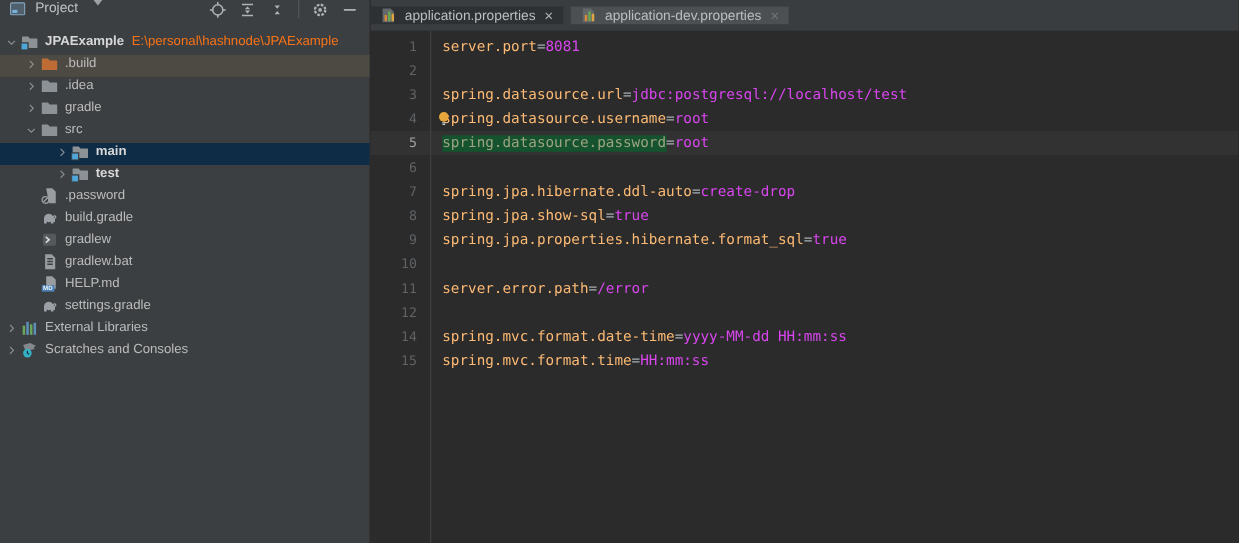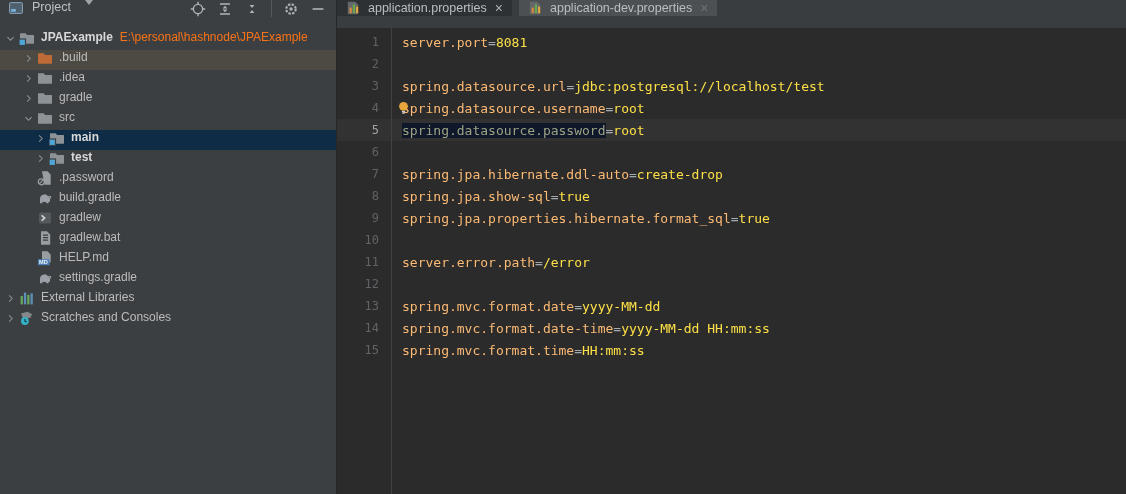--- a/index.html
+++ b/index.html
@@ -18,57 +18,57 @@
   .pp-title{font-size:12.5px;color:#bfc1c3;margin-left:2px}
   .pp-caret{width:0;height:0;border-left:4px solid transparent;border-right:4px solid transparent;
             border-top:5px solid #9fa2a4;margin-left:8px}
   .hicons{margin-left:auto;display:flex;align-items:center;gap:11px;color:#afb3b6}
   .vsep{width:1px;height:17px;background:#55585a}
 
   .tree{padding-top:1px}
   .trow{height:20px;display:flex;align-items:flex-start;font-size:12px;color:#bcbcbc;
         white-space:nowrap;padding-left:2px}
   .trow.lvl1{padding-left:20px}
-  .trow.lvl2{padding-left:32px}
+  .trow.lvl2{padding-left:48px}
   .trow.hoverbg{background:#4c4a43}
   .trow.selbg{background:#0e2c45}
   .chev{width:17px;height:16px;display:flex;align-items:center;justify-content:center;color:#8e9193}
   .chev svg{transform:translatey(0)}
   .chev.down svg{transform:rotate(90deg)}
   .ic{width:19px;height:16px;position:relative;display:flex;align-items:center}
   .lbl{margin-left:3px}
   .b{font-weight:bold;color:#d8d8d8}
   .path{margin-left:7px;color:#f97316;font-size:12px}
   .c-folder{color:#8d9296}
   .c-orange{color:#bf6b36}
   .c-file{color:#9a9da0}
 
   
   .editor-pane{flex:1;display:flex;flex-direction:column;min-width:0}
-  .tabbar{height:28px;background:#3a3d3f;display:flex;align-items:flex-start}
+  .tabbar{height:28px;background:#3a3d3f;display:flex;align-items:center}
   .tab{display:flex;align-items:center;gap:6px;padding:0 9px;font-size:12.5px;color:#bcbec0}
   .tab.t-dark{background:#2e3133}
   .tab.t-light{background:#4c5053;margin-left:7px}
   .tclose{font-size:14px;line-height:14px;margin-left:2px}
   .t-dark .tclose{color:#adafb1}
   .t-light .tclose{color:#717476}
 
   .code-area{flex:1;position:relative;background:#2b2b2b;padding-top:3px;
              font-family:"DejaVu Sans Mono","Liberation Mono",monospace;font-size:13px}
   .code-area::before{content:"";position:absolute;left:54px;top:0;bottom:0;width:1px;
                      background:#404245;z-index:3}
   .cl{height:22px;display:flex;align-items:center;position:relative}
   .cl.caret{background:#323233}
   .ln{flex:0 0 42px;text-align:right;color:#606366;font-size:12px;padding-right:12px}
   .cl.caret .ln{color:#a3a3a3}
   .ct{padding-left:11px;white-space:pre}
   .k{color:#fdba74}
   .eq{color:#a4aab0}
-  .v{color:#fde047}
-  .sel{background:#0f172a;color:#9da382}
+  .v{color:#d946ef}
+  .sel{background:#14532d;color:#9da382}
   .bulb{position:absolute;left:60px;top:4px;z-index:4}
 </style>
 </head>
 <body>
 
 <svg width="0" height="0" style="position:absolute">
   <defs>
     <symbol id="s-chev" viewBox="0 0 16 16">
         <path d="M6 3.5l4.5 4.5L6 12.5" fill="none" stroke="currentColor" stroke-width="1.5"></path>
       </symbol>
@@ -431,24 +431,20 @@
         <span class="ln">10</span>
       </div>
     <div class="cl">
         <span class="ln">11</span>
         <span class="ct"><span class="k">server.error.path</span><span class="eq">=</span><span class="v">/error</span></span>
       </div>
     <div class="cl">
         <span class="ln">12</span>
       </div>
     <div class="cl">
-        <span class="ln">13</span>
-        <span class="ct"><span class="k">spring.mvc.format.date</span><span class="eq">=</span><span class="v">yyyy-MM-dd</span></span>
-      </div>
-    <div class="cl">
         <span class="ln">14</span>
         <span class="ct"><span class="k">spring.mvc.format.date-time</span><span class="eq">=</span><span class="v">yyyy-MM-dd HH:mm:ss</span></span>
       </div>
     <div class="cl">
         <span class="ln">15</span>
         <span class="ct"><span class="k">spring.mvc.format.time</span><span class="eq">=</span><span class="v">HH:mm:ss</span></span>
       </div>
   </div>
 </div>
 

